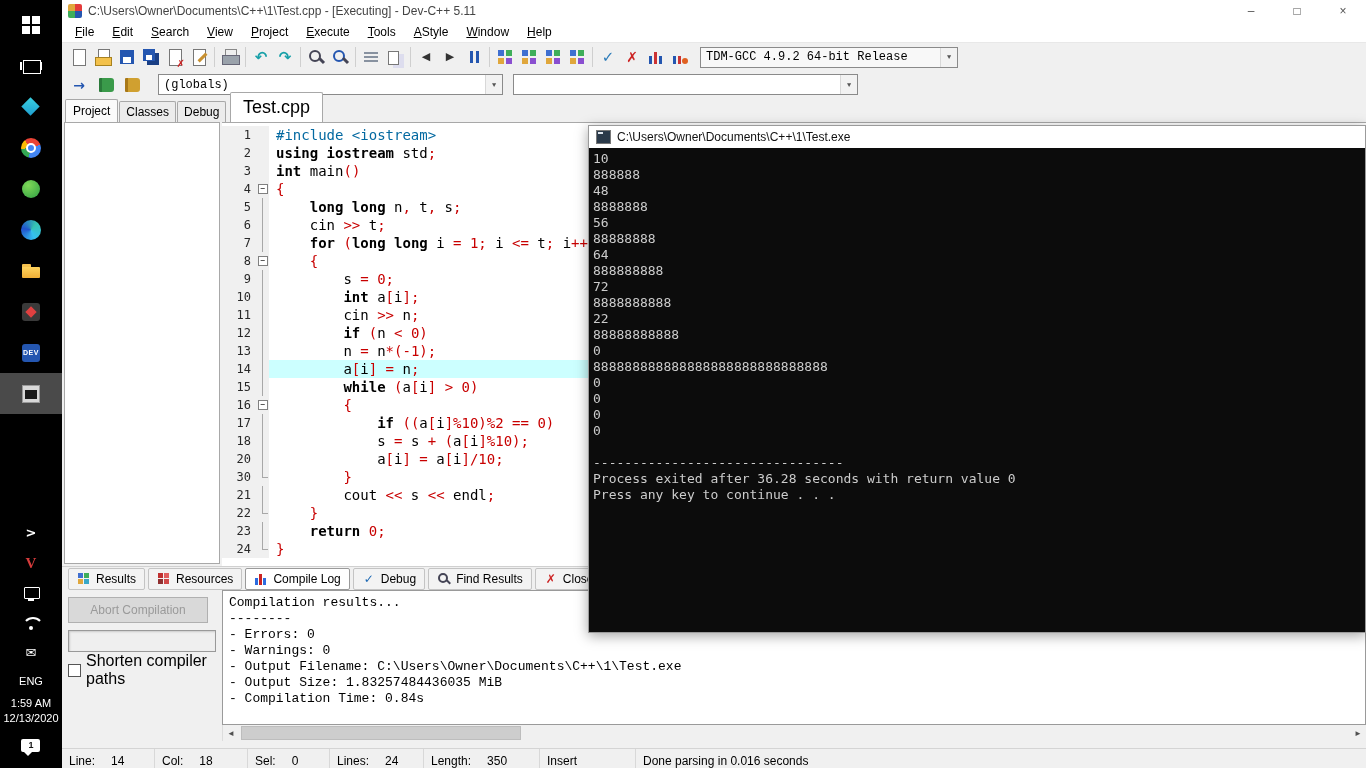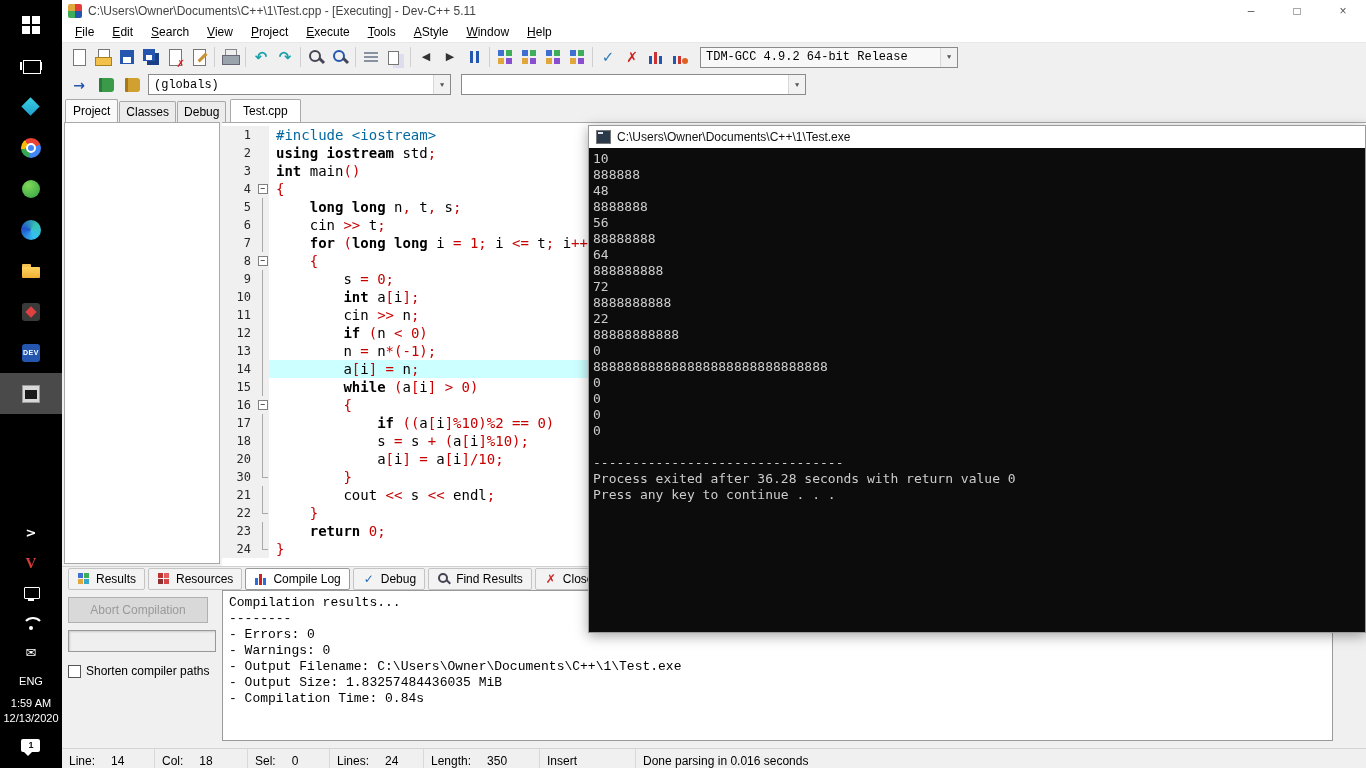--- a/index.html
+++ b/index.html
@@ -88,33 +88,33 @@
   .i-chart::after{content:"";position:absolute;left:8px;bottom:3px;width:3px;height:12px;background:#cc3333}
   .i-chart2::before{content:"";position:absolute;left:3px;bottom:3px;width:3px;height:8px;background:#2456b0;box-shadow:5px 0 0 #cc3333}
   .i-chart2::after{content:"";position:absolute;left:12px;bottom:3px;width:6px;height:6px;background:#e06020;border-radius:50%}
   .i-jump{color:#2456b0;font:bold 14px/20px "DejaVu Sans",sans-serif}
   .i-book-green::before{content:"";position:absolute;left:4px;top:3px;width:12px;height:14px;background:#3a9a4a;border-left:3px solid #2a7a3a;border-radius:1px 3px 3px 1px}
   .i-book-yellow::before{content:"";position:absolute;left:4px;top:3px;width:12px;height:14px;background:#d0a030;border-left:3px solid #a87818;border-radius:1px 3px 3px 1px}
   .combo{display:flex;align-items:center;background:#fff;border:1px solid #8a8a8a;height:21px;font:12px "Liberation Mono",monospace;padding-left:5px;cursor:pointer;white-space:nowrap}
   .combo .arrow{margin-left:auto;width:17px;height:100%;display:flex;align-items:center;justify-content:center;color:#555;font-size:7px;border-left:1px solid #d8d8d8;background:#f2f2f2}
   .compiler-combo{width:258px;margin-left:8px;background:#f8f8f8}
   .classbar{height:27px;display:flex;align-items:center;padding-left:5px;gap:2px;flex:0 0 auto;background:#f0f0f0}
-  .globals-combo{width:303px;margin-left:3px}
+  .globals-combo{width:345px;margin-left:13px}
   .members-combo{width:345px;margin-left:8px}
 
   
   .workspace{flex:1 1 auto;display:flex;min-height:0;background:#f0f0f0}
   .left-pane{width:160px;display:flex;flex-direction:column;flex:0 0 auto}
   .left-tabs{height:24px;display:flex;align-items:flex-end;padding-left:3px;gap:1px}
   .ltab{padding:3px 6px;font-size:12px;border:1px solid #a8a8a8;border-bottom:none;background:#ececec;border-radius:2px 2px 0 0;cursor:pointer;white-space:nowrap}
   .ltab.active{background:#fafafa;padding:4px 7px}
   .left-body{flex:1;background:#fff;border:1px solid #a8a8a8;margin:0 2px 2px 2px}
   .editor-pane{flex:1;display:flex;flex-direction:column;min-width:0}
   .editor-tabs{height:24px;display:flex;align-items:flex-end;padding-left:8px}
-  .etab{padding:4px 12px;font-size:12px;border:1px solid #a8a8a8;border-bottom:none;background:#fff;border-radius:2px 2px 0 0;cursor:pointer}
+  .etab{padding:4px 12px;font-size:18px;border:1px solid #a8a8a8;border-bottom:none;background:#fff;border-radius:2px 2px 0 0;cursor:pointer}
   .editor{flex:1;background:#fff;border-top:1px solid #a8a8a8;overflow:hidden;padding-top:3px;cursor:text}
   .code-line{display:flex;height:18px;line-height:18px;font-family:"DejaVu Sans Mono",monospace;font-size:14px}
   .ln{width:34px;flex:0 0 auto;text-align:right;padding-right:5px;background:#f0f0f0;color:#282828;font-size:12px;line-height:18px}
   .fold{width:13px;flex:0 0 auto;background:#f0f0f0;position:relative}
   .fold.line::before{content:"";position:absolute;left:6px;top:0;bottom:0;width:1px;background:#a8a8a8}
   .fold.end::before{content:"";position:absolute;left:6px;top:0;height:9px;width:1px;background:#a8a8a8}
   .fold.end::after{content:"";position:absolute;left:6px;top:9px;width:6px;height:1px;background:#a8a8a8}
   .foldbox{position:absolute;left:2px;top:4px;width:10px;height:10px;border:1px solid #808080;background:#fff;color:#000;font:8px/8px "DejaVu Sans Mono",monospace;text-align:center;cursor:pointer}
   .codetext{flex:1;white-space:pre;padding-left:7px}
   .code-line.hl .codetext{background:#ccffff}
@@ -133,23 +133,23 @@
   .b-chart::before{content:"";position:absolute;left:1px;bottom:1px;width:3px;height:7px;background:#2d6cdf;box-shadow:8px 0 0 #2d6cdf}
   .b-chart::after{content:"";position:absolute;left:5px;bottom:1px;width:3px;height:11px;background:#cc2222}
   .b-check{color:#1d69b4;font:bold 12px/14px "DejaVu Sans",sans-serif}
   .b-close{color:#cc2222;font:bold 12px/14px "DejaVu Sans",sans-serif}
   .b-find::before{content:"";position:absolute;left:1px;top:1px;width:6px;height:6px;border:2px solid #445;border-radius:50%}
   .b-find::after{content:"";position:absolute;left:9px;top:9px;width:5px;height:2px;background:#445;transform:rotate(45deg)}
   .bottom-panel{height:151px;display:flex;flex:0 0 auto;background:#f0f0f0}
   .bottom-left{width:160px;flex:0 0 auto;padding:7px 6px 0 6px}
   .abort-btn{width:140px;height:26px;background:#d9d9d9;border:1px solid #b0b0b0;color:#9a9a9a;font-size:12px;font-family:"Liberation Sans",sans-serif;cursor:default}
   .progress{width:148px;height:22px;margin-top:7px;border:1px solid #999;background:#efefef;box-shadow:inset 1px 1px 2px rgba(0,0,0,.15)}
-  .cb-row{margin-top:12px;display:flex;align-items:center;font-size:12px;cursor:pointer}
+  .cb-row{display:flex;align-items:center;font-size:16px;cursor:pointer}
   .cb{width:13px;height:13px;border:1px solid #555;background:#fff;display:inline-block;margin-right:5px;flex:0 0 auto}
-  .log-col{flex:1;display:flex;min-width:0}
+  .log-col{flex:1;display:flex;flex-direction:column;min-width:0}
   .log-area{flex:1;background:#fff;border:1px solid #9a9a9a;padding:4px 6px;font:13px/16px "Liberation Mono",monospace;white-space:pre;overflow:hidden}
   .hscroll{height:16px;display:flex;background:#f0f0f0;border-left:1px solid #dcdcdc}
   .hs-btn{width:16px;height:16px;display:flex;align-items:center;justify-content:center;color:#505050;font-size:8px;cursor:pointer;background:#f0f0f0}
   .hs-track{flex:1;position:relative}
   .hs-thumb{position:absolute;left:2px;top:1px;height:14px;width:280px;background:#cdcdcd;border:1px solid #bdbdbd;cursor:pointer}
   .panel-filler{height:7px;flex:0 0 auto;background:#f0f0f0}
 
   
   .statusbar{height:20px;flex:0 0 auto;background:#f0f0f0;border-top:1px solid #d4d4d4;display:flex;align-items:stretch;font-size:12px}
   .sb-seg{display:flex;align-items:flex-end;gap:16px;padding:0 7px;border-right:1px solid #d8d8d8;white-space:nowrap}

